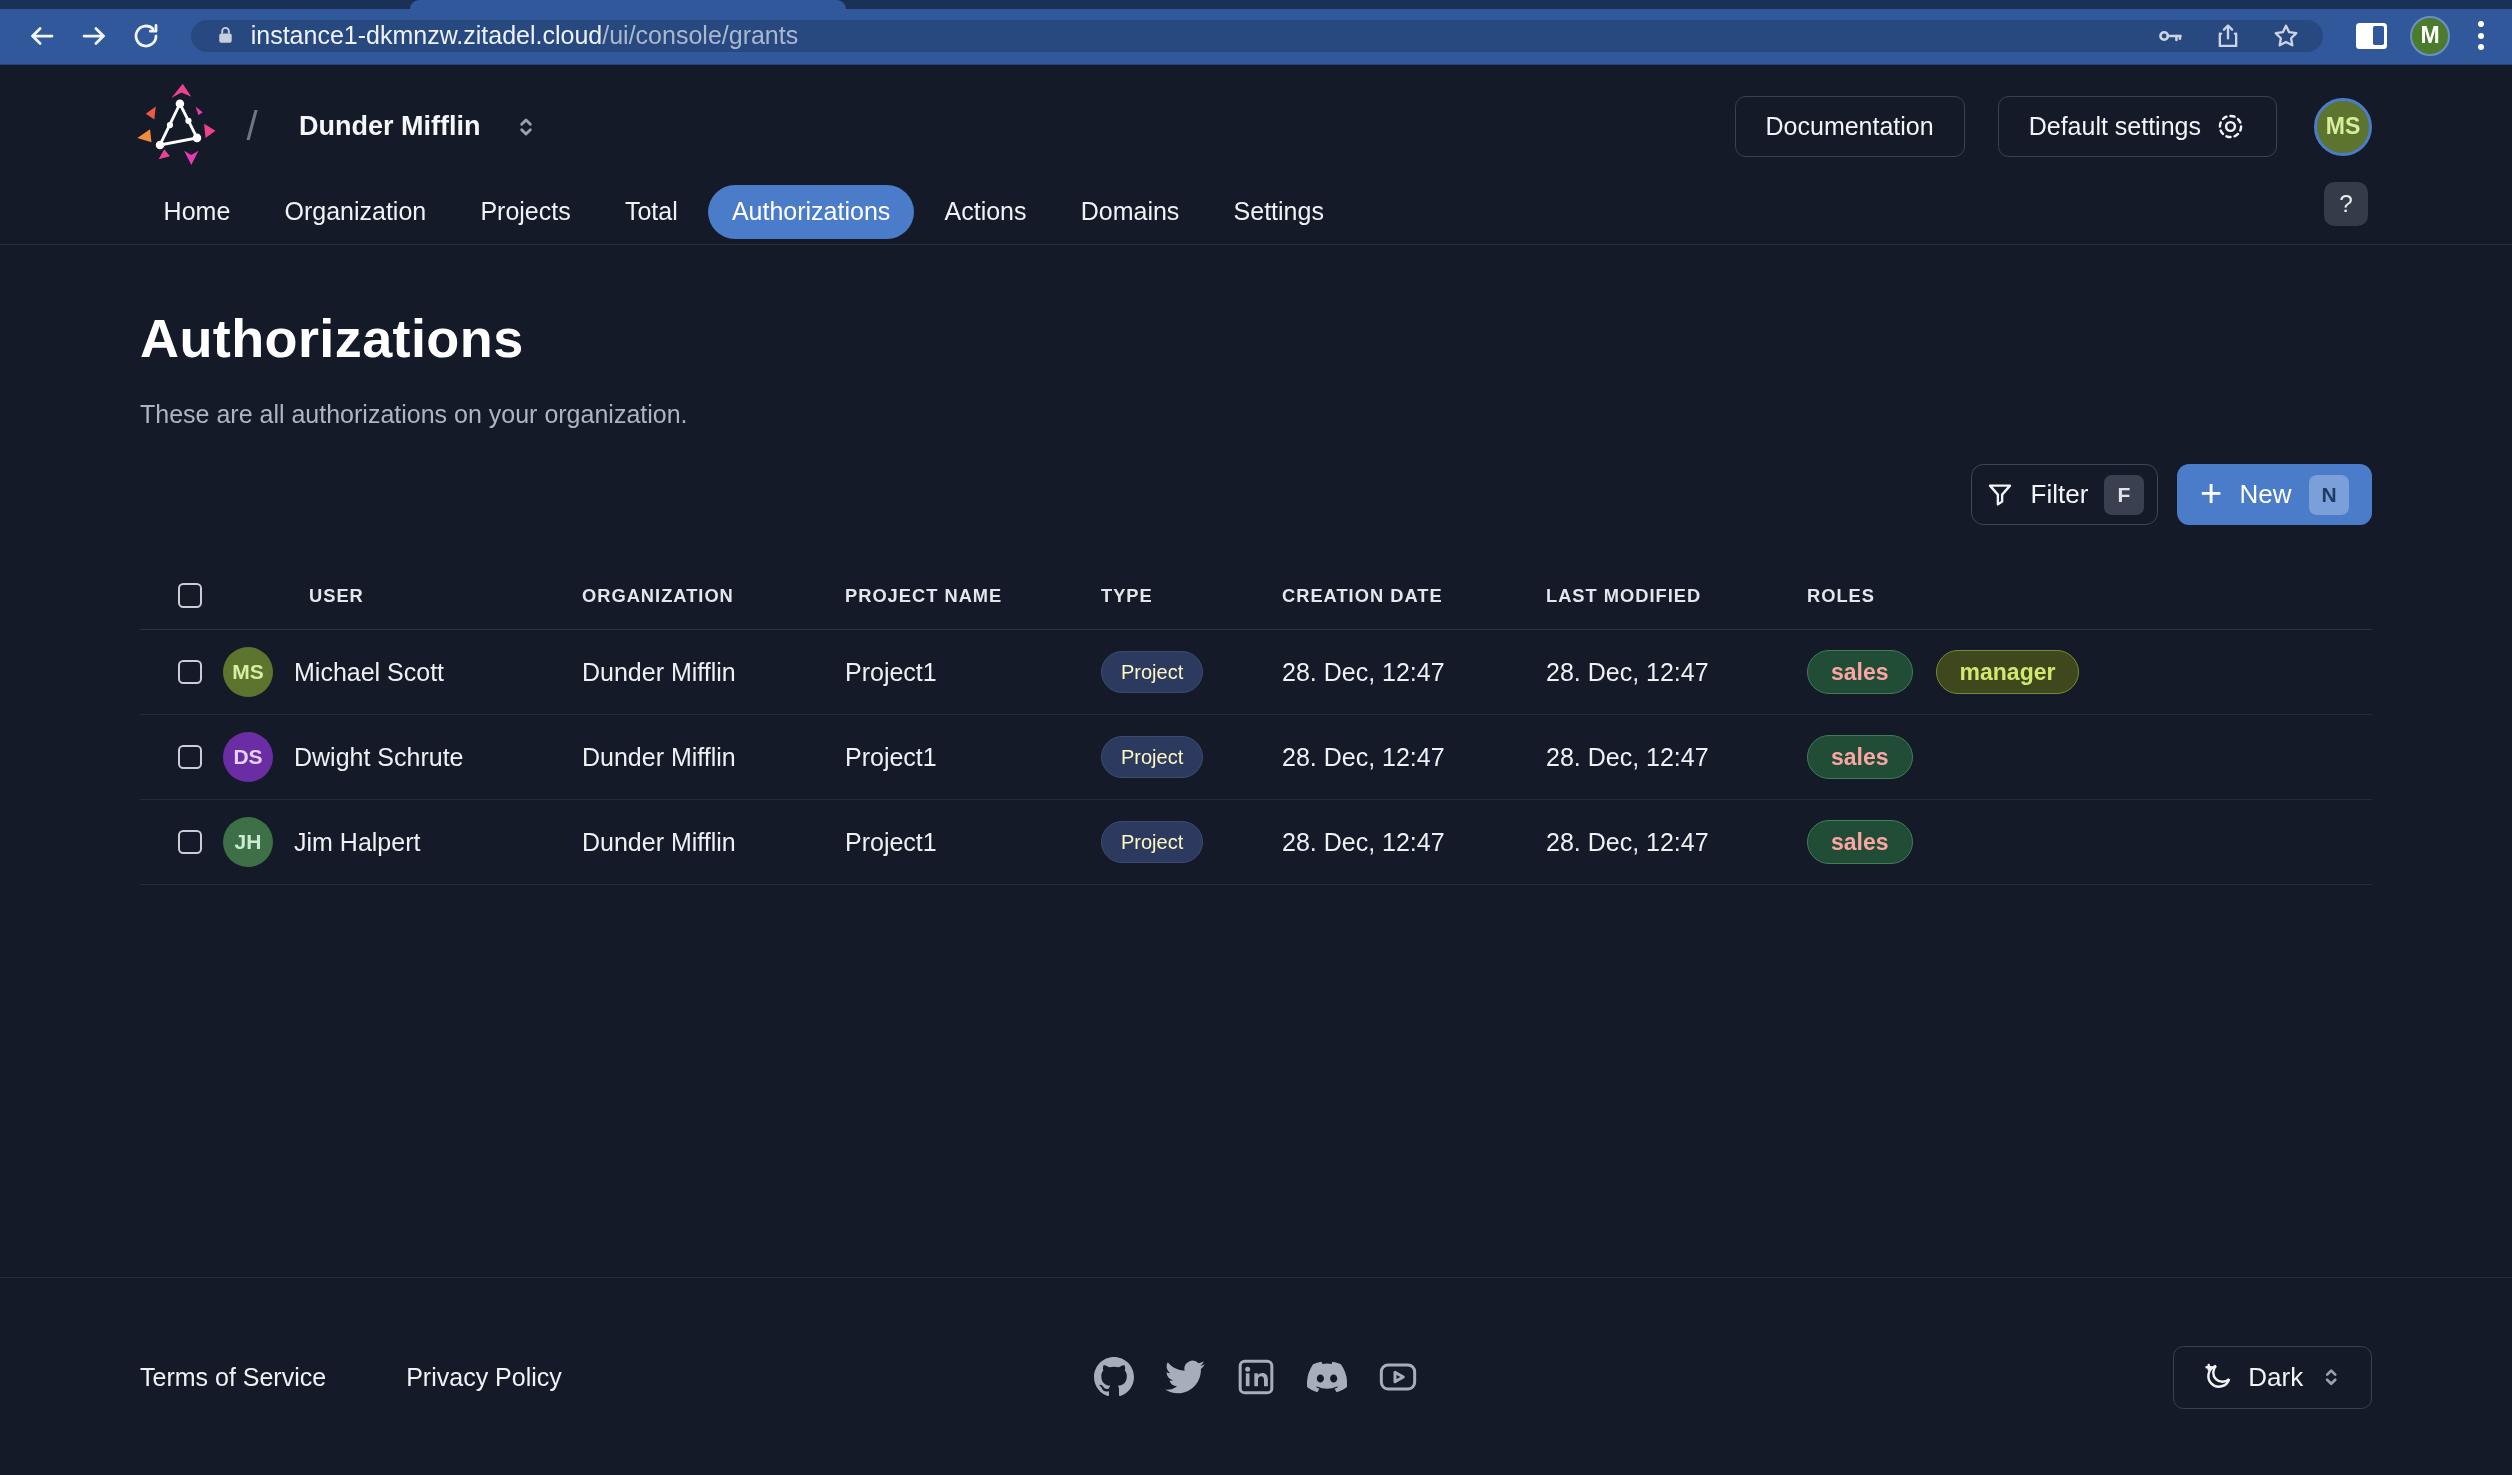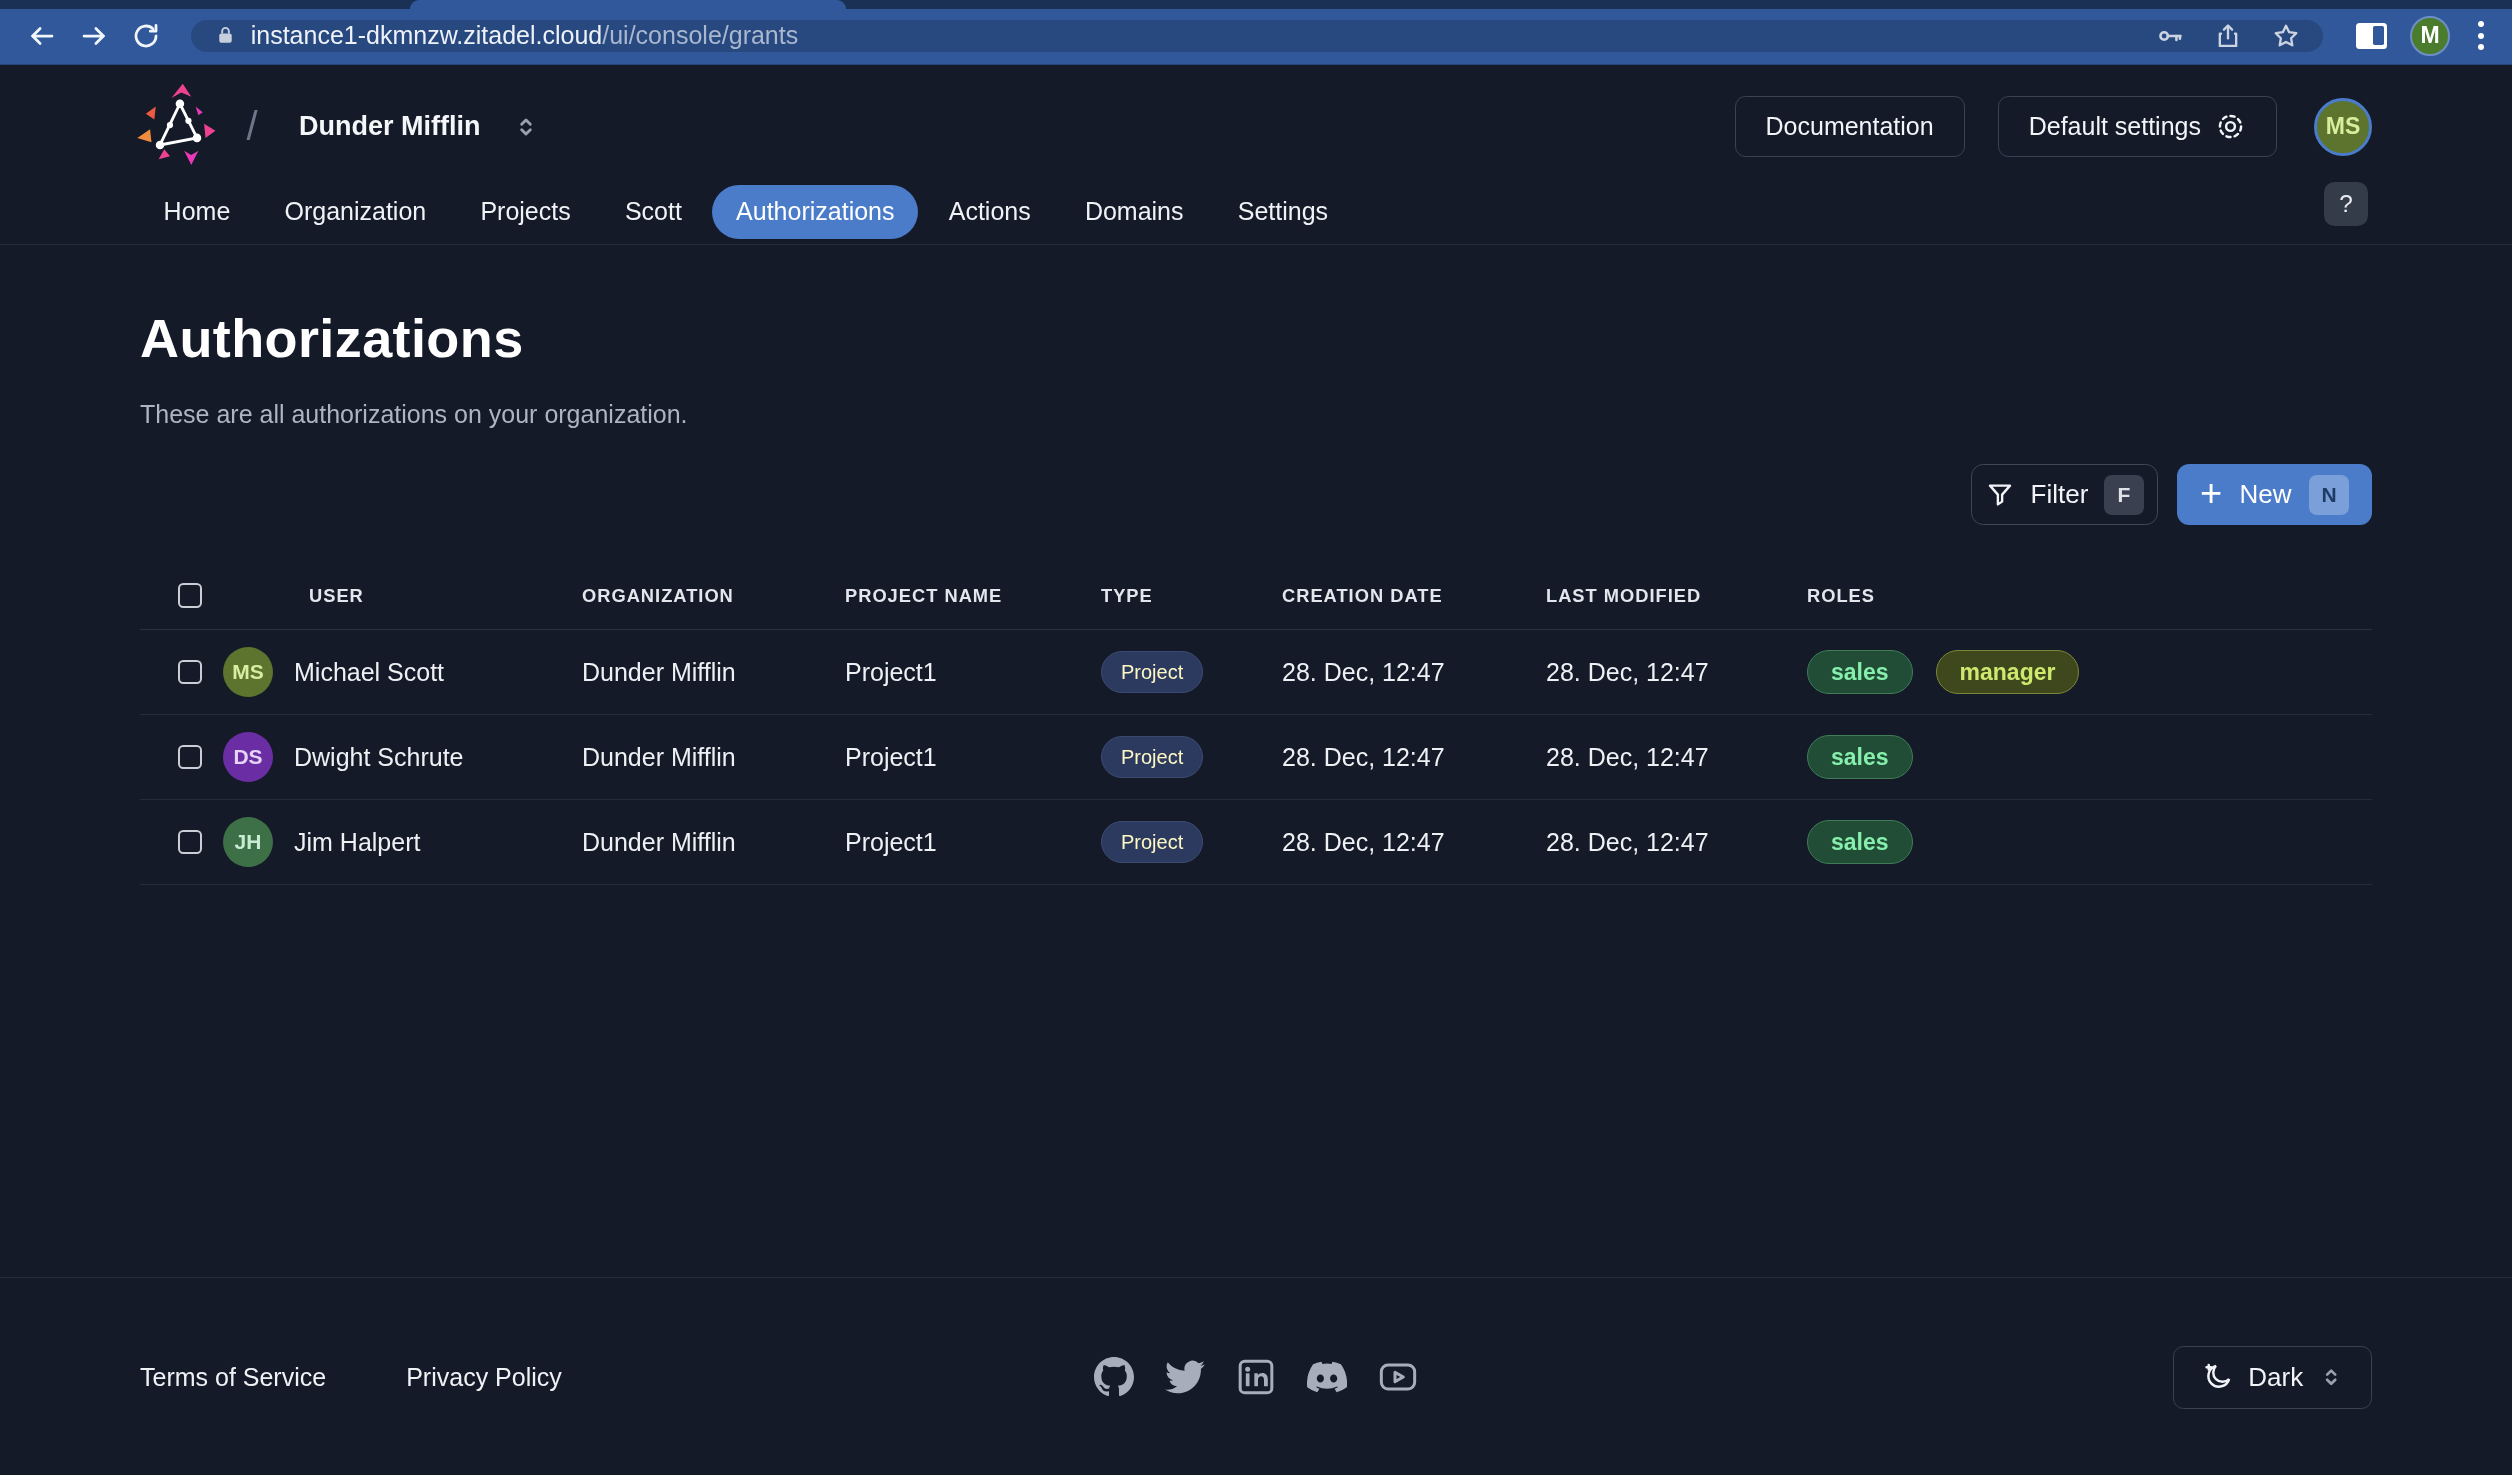--- a/index.html
+++ b/index.html
@@ -74,21 +74,21 @@
   .av-green { background:#3e7048; color:#c8ecd2; }
   .c-org { width:263px; flex:0 0 auto; }
   .c-project { width:256px; flex:0 0 auto; }
   .c-type { width:181px; flex:0 0 auto; }
   .c-creation { width:264px; flex:0 0 auto; }
   .c-modified { width:261px; flex:0 0 auto; }
   .c-roles { flex:1; display:flex; align-items:center; gap:23px; }
   .cell-text { font-size:25px; color:#eef0f4; }
   .type-chip { display:inline-flex; align-items:center; height:42px; padding:0 19px; border-radius:871px; background:#2c3a60; border:0.9px solid #3c4a72; font-size:20px; color:#fef9c3; }
   .role-chip { display:inline-flex; align-items:center; height:44px; padding:0 23px; border-radius:871px; font-size:23px; font-weight:700; }
-  .role-green { background:#214d36; border:1.7px solid #3f7c57; color:#86efac; }
+  .role-green { background:#214d36; border:1.7px solid #3f7c57; color:#fca5a5; }
   .role-olive { background:#3f471d; border:1.7px solid #7a8838; color:#cfe96e; }
 
   
   .results-row { margin-top:35px; display:flex; justify-content:space-between; align-items:flex-start; }
   .results-total { font-size:25px; font-weight:600; color:#f2f4f8; }
   .results-date { margin-top:7px; font-size:23px; color:#99a0ae; }
   .pager { display:flex; align-items:center; gap:35px; }
   .pager-range { font-size:24.4px; color:#a7adba; }
   .page-size { width:101px; height:61px; border:1.7px solid #858b99; border-radius:8.7px; display:flex; align-items:center; justify-content:center; gap:12.2px; background:transparent; }
   .page-size .val { font-size:27px; font-weight:600; color:#ffffff; }
@@ -212,21 +212,21 @@
           </svg>
       </button>
       <div class="hdr-avatar">
           <span>MS</span>
         </div>
     </div>
     <div class="nav-row">
       <div class="nav-tab">Home</div>
       <div class="nav-tab">Organization</div>
       <div class="nav-tab">Projects</div>
-      <div class="nav-tab">Scott</div>
+      <div class="nav-tab">Total</div>
       <div class="nav-tab active">Authorizations</div>
       <div class="nav-tab">Actions</div>
       <div class="nav-tab">Domains</div>
       <div class="nav-tab">Settings</div>
       <div class="help-btn">?</div>
     </div>
   </div>
 
   <div class="content">
     <h1 class="page-title">Authorizations</h1>

